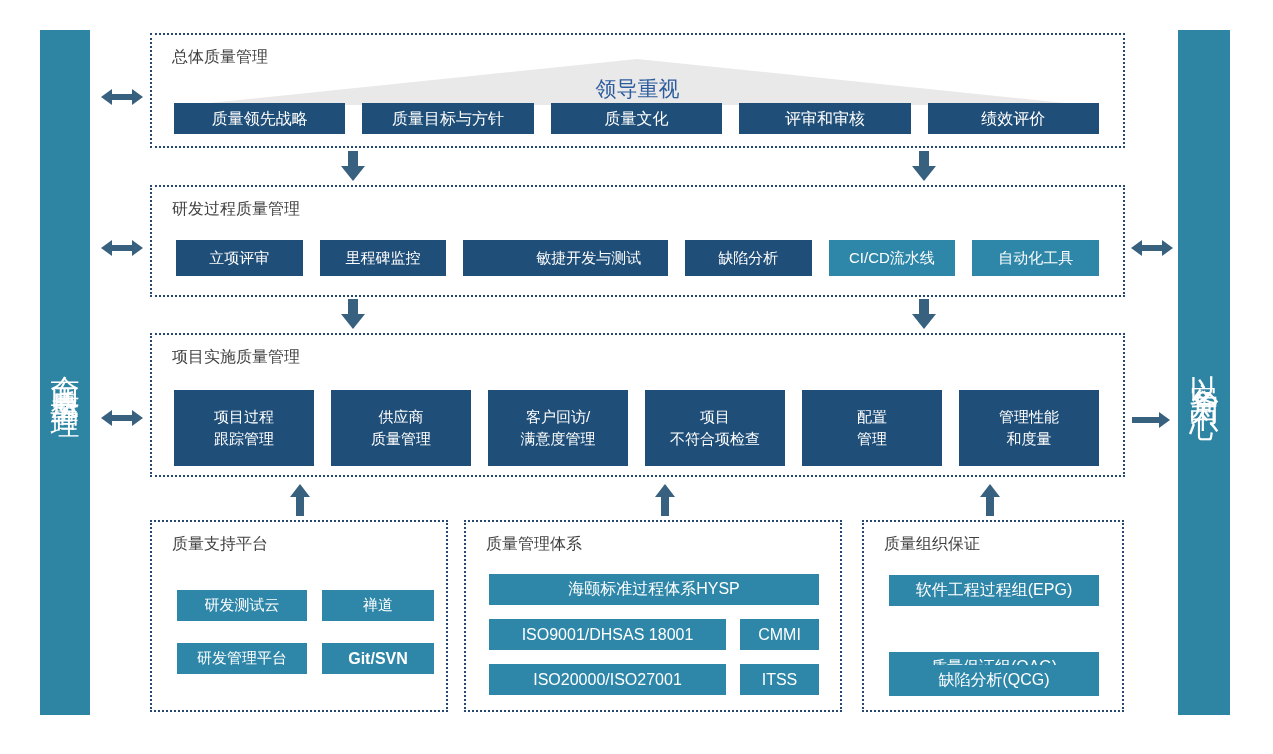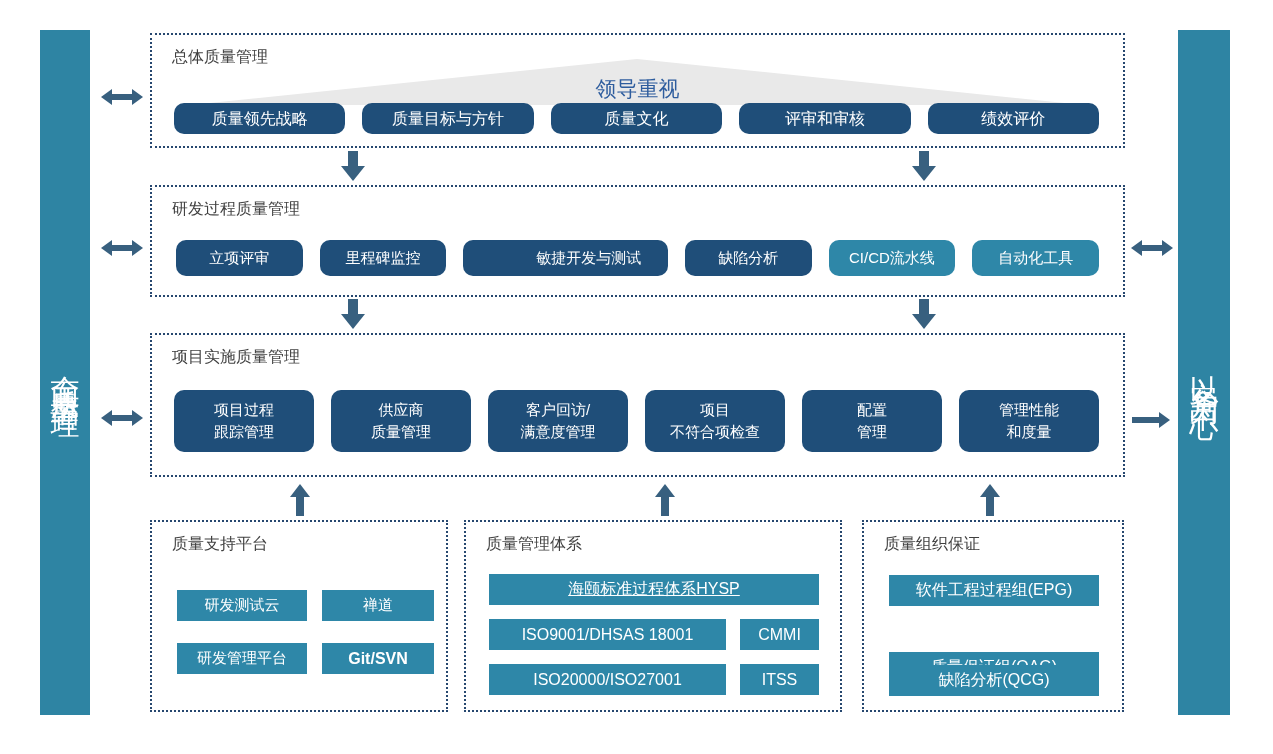--- a/index.html
+++ b/index.html
@@ -35,28 +35,28 @@
   }
   .banner-text{
     position:absolute;left:0;right:0;top:40px;text-align:center;
     font-size:21px;color:#2e5d9e;
   }
   
   .row{position:absolute;display:flex;gap:17px;}
   .node{
     background:#1f4e79;color:#ffffff;display:flex;flex-direction:column;
     align-items:center;justify-content:center;text-align:center;
-    font-size:16px;line-height:1.45;flex:1;box-sizing:border-box;border-radius:10px;
+    font-size:16px;line-height:1.45;flex:1;box-sizing:border-box;
   }
   .node.teal{background:#2e87a8;}
   .row-overall{left:22px;right:24px;top:68px;height:31px;}
   .row-rnd{left:24px;right:24px;top:53px;height:36px;}
   .row-rnd .node{font-size:15px;}
   .row-rnd .node.wide{flex:1.25;padding-left:46px;}
-  .row-impl{left:22px;right:24px;top:55px;height:62px;}
+  .row-impl{left:22px;right:24px;top:55px;height:76px;}
   .row-impl .node{font-size:15px;}
   
   .abs-node{
     position:absolute;background:#2e87a8;color:#fff;display:flex;
     align-items:center;justify-content:center;text-align:center;
     font-size:15px;box-sizing:border-box;height:31px;
   }
   .abs-node.bold{font-weight:bold;font-size:16px;}
   
   .arrow{position:absolute;line-height:0;}
@@ -133,21 +133,21 @@
   <div class="box" id="box-platform">
     <div class="box-label">质量支持平台</div>
     <div class="abs-node" style="left:25px;top:68px;width:130px;">研发测试云</div>
     <div class="abs-node" style="left:170px;top:68px;width:112px;">禅道</div>
     <div class="abs-node" style="left:25px;top:121px;width:130px;">研发管理平台</div>
     <div class="abs-node bold" style="left:170px;top:121px;width:112px;">Git/SVN</div>
   </div>
 
   <div class="box" id="box-system">
     <div class="box-label">质量管理体系</div>
-    <div class="abs-node" style="left:23px;top:52px;width:330px;font-size:16px;text-decoration:underline;">海颐标准过程体系HYSP</div>
+    <div class="abs-node" style="left:23px;top:52px;width:330px;font-size:16px;">海颐标准过程体系HYSP</div>
     <div class="abs-node" style="left:23px;top:97px;width:237px;font-size:16px;">ISO9001/DHSAS 18001</div>
     <div class="abs-node" style="left:274px;top:97px;width:79px;font-size:16px;">CMMI</div>
     <div class="abs-node" style="left:23px;top:142px;width:237px;font-size:16px;">ISO20000/ISO27001</div>
     <div class="abs-node" style="left:274px;top:142px;width:79px;font-size:16px;">ITSS</div>
   </div>
 
   <div class="box" id="box-org">
     <div class="box-label">质量组织保证</div>
     <div class="abs-node" style="left:25px;top:53px;width:210px;font-size:16px;">软件工程过程组(EPG)</div>
     <div class="abs-node" style="left:25px;top:98px;width:210px;font-size:16px;margin-top:32px;">质量保证组(QAG)</div>

